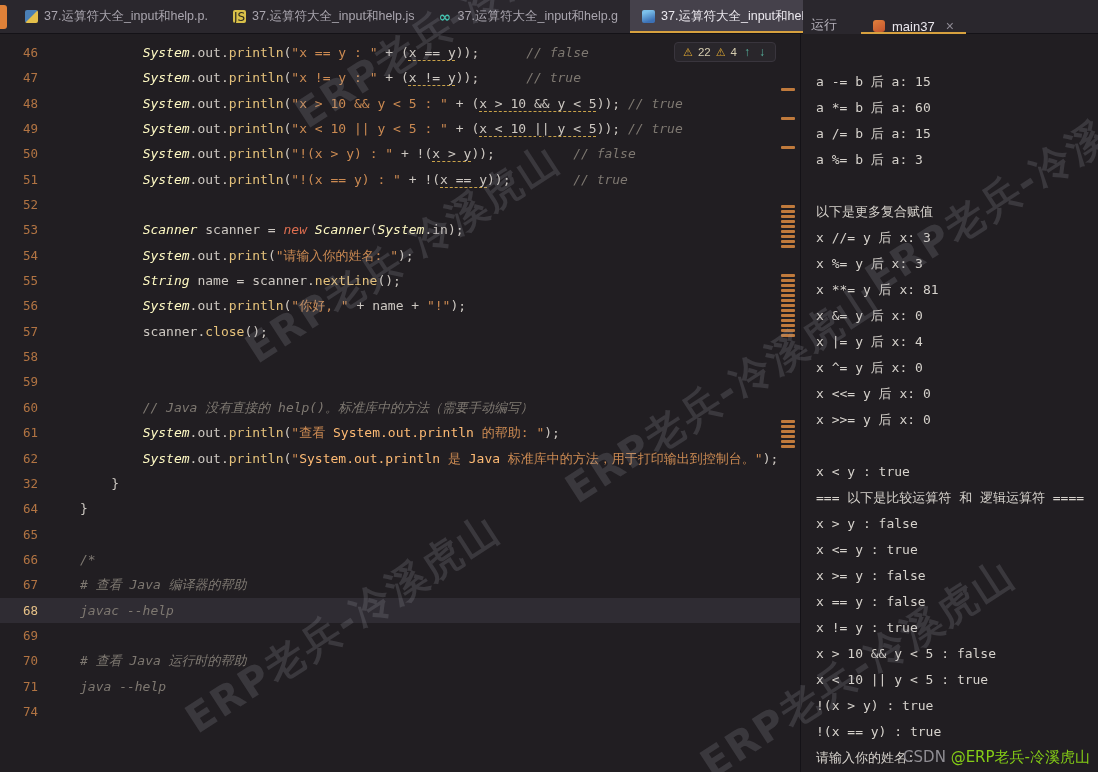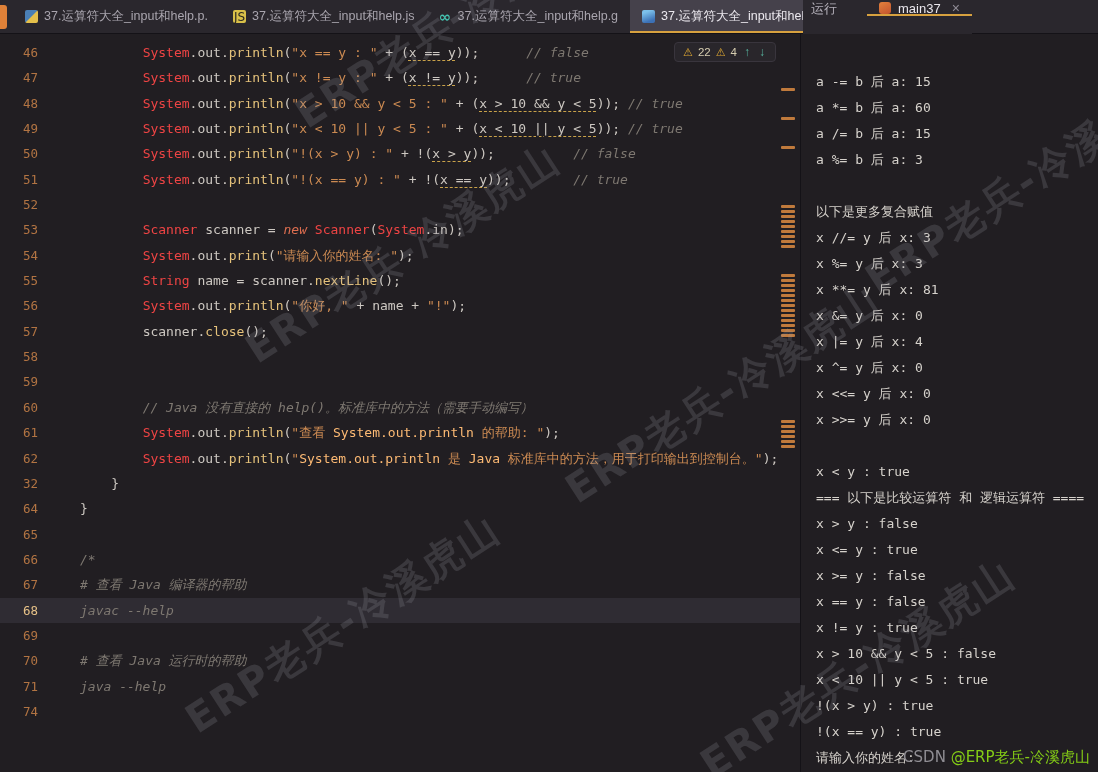--- a/index.html
+++ b/index.html
@@ -12,35 +12,35 @@
   .tab{display:flex;align-items:center;gap:6px;padding:0 12px;font-size:12.5px;color:#a9a5ae;max-width:208px;white-space:nowrap;overflow:hidden;cursor:pointer;flex:0 0 auto}
   .tab.active{background:#45414b;color:#ebe8ee;box-shadow:inset 0 -2px 0 #d7a13f}
   .tab-label{overflow:hidden;white-space:nowrap}
   .ficon{width:13px;height:13px;border-radius:2px;flex:0 0 auto;display:flex;align-items:center;justify-content:center;font-size:12px;font-weight:normal;font-family:"DejaVu Sans",sans-serif}
   .ficon.py{background:linear-gradient(135deg,#4a7fb5 49%,#e5c04b 51%)}
   .ficon.js{background:#d9c049;color:#2a2820}
   .ficon.go{background:none;color:#45c0ae;font-size:15px;font-weight:bold}
   .ficon.java{background:linear-gradient(160deg,#7cc0ea 20%,#3c71b6 80%)}
   .close{color:#8f8b95;font-size:14px;margin-left:4px;cursor:pointer}
   .kebab{display:flex;align-items:center;padding:0 10px;color:#a9a5ae;font-size:16px;cursor:pointer;flex:0 0 auto}
-  .run-area{position:absolute;left:803px;top:0;height:34px;display:flex;align-items:flex-start;gap:14px;background:#2a272d}
+  .run-area{position:absolute;left:803px;top:0;height:34px;display:flex;align-items:flex-end;gap:8px;background:#2a272d}
   .run-title{display:flex;align-items:center;color:#b5b1ba;font-size:13px;padding:0 16px 0 8px;cursor:pointer}
   .run-tab{display:flex;align-items:center;gap:7px;padding:0 12px;color:#e9e6ec;font-size:13px;box-shadow:inset 0 -2px 0 #d7a13f;cursor:pointer}
   .run-icon{width:12px;height:12px;border-radius:3px;background:linear-gradient(150deg,#e2813c,#c2532e);flex:0 0 auto}
 
   
   .main{display:flex;height:738px}
   .editor{position:relative;width:800px;height:100%;overflow:hidden;padding-top:6px;background:#211e22}
   .code-row{display:flex;height:25.35px;line-height:25.35px;white-space:pre;font-family:"DejaVu Sans Mono",monospace;font-size:13px}
   .code-row.current{background:#2f2c33}
   .gutter{flex:0 0 38px;text-align:right;color:#b27443;font-size:12.5px}
   .code-row.current .gutter{color:#e6c187}
   .codeline{padding-left:42px}
   .tk-pln{color:#cdc8c2}
-  .tk-cls{color:#ef4444;}
+  .tk-cls{color:#fef9c3;font-style:italic}
   .tk-mth{color:#e5c27b}
   .tk-str{color:#cb8a52}
   .tk-strc{color:#fdba74}
   .tk-cmt{color:#7e7871;font-style:italic}
   .tk-kw{color:#de6e50;font-style:italic}
   .tk-warn{text-decoration-line:underline;text-decoration-style:dashed;text-decoration-color:#c9a24a;text-decoration-thickness:1px;text-underline-offset:3px}
 
   .warn-widget{position:absolute;top:8px;right:24px;display:flex;align-items:center;gap:5px;background:rgba(42,39,45,.92);border:1px solid #39353d;border-radius:4px;padding:2px 8px;font-size:11.5px;color:#d6cdb0;z-index:3}
   .wtri{color:#e0a932;font-size:11px}
   .arr{font-size:12px;color:#58b5a0;padding:0 2px;cursor:pointer}

